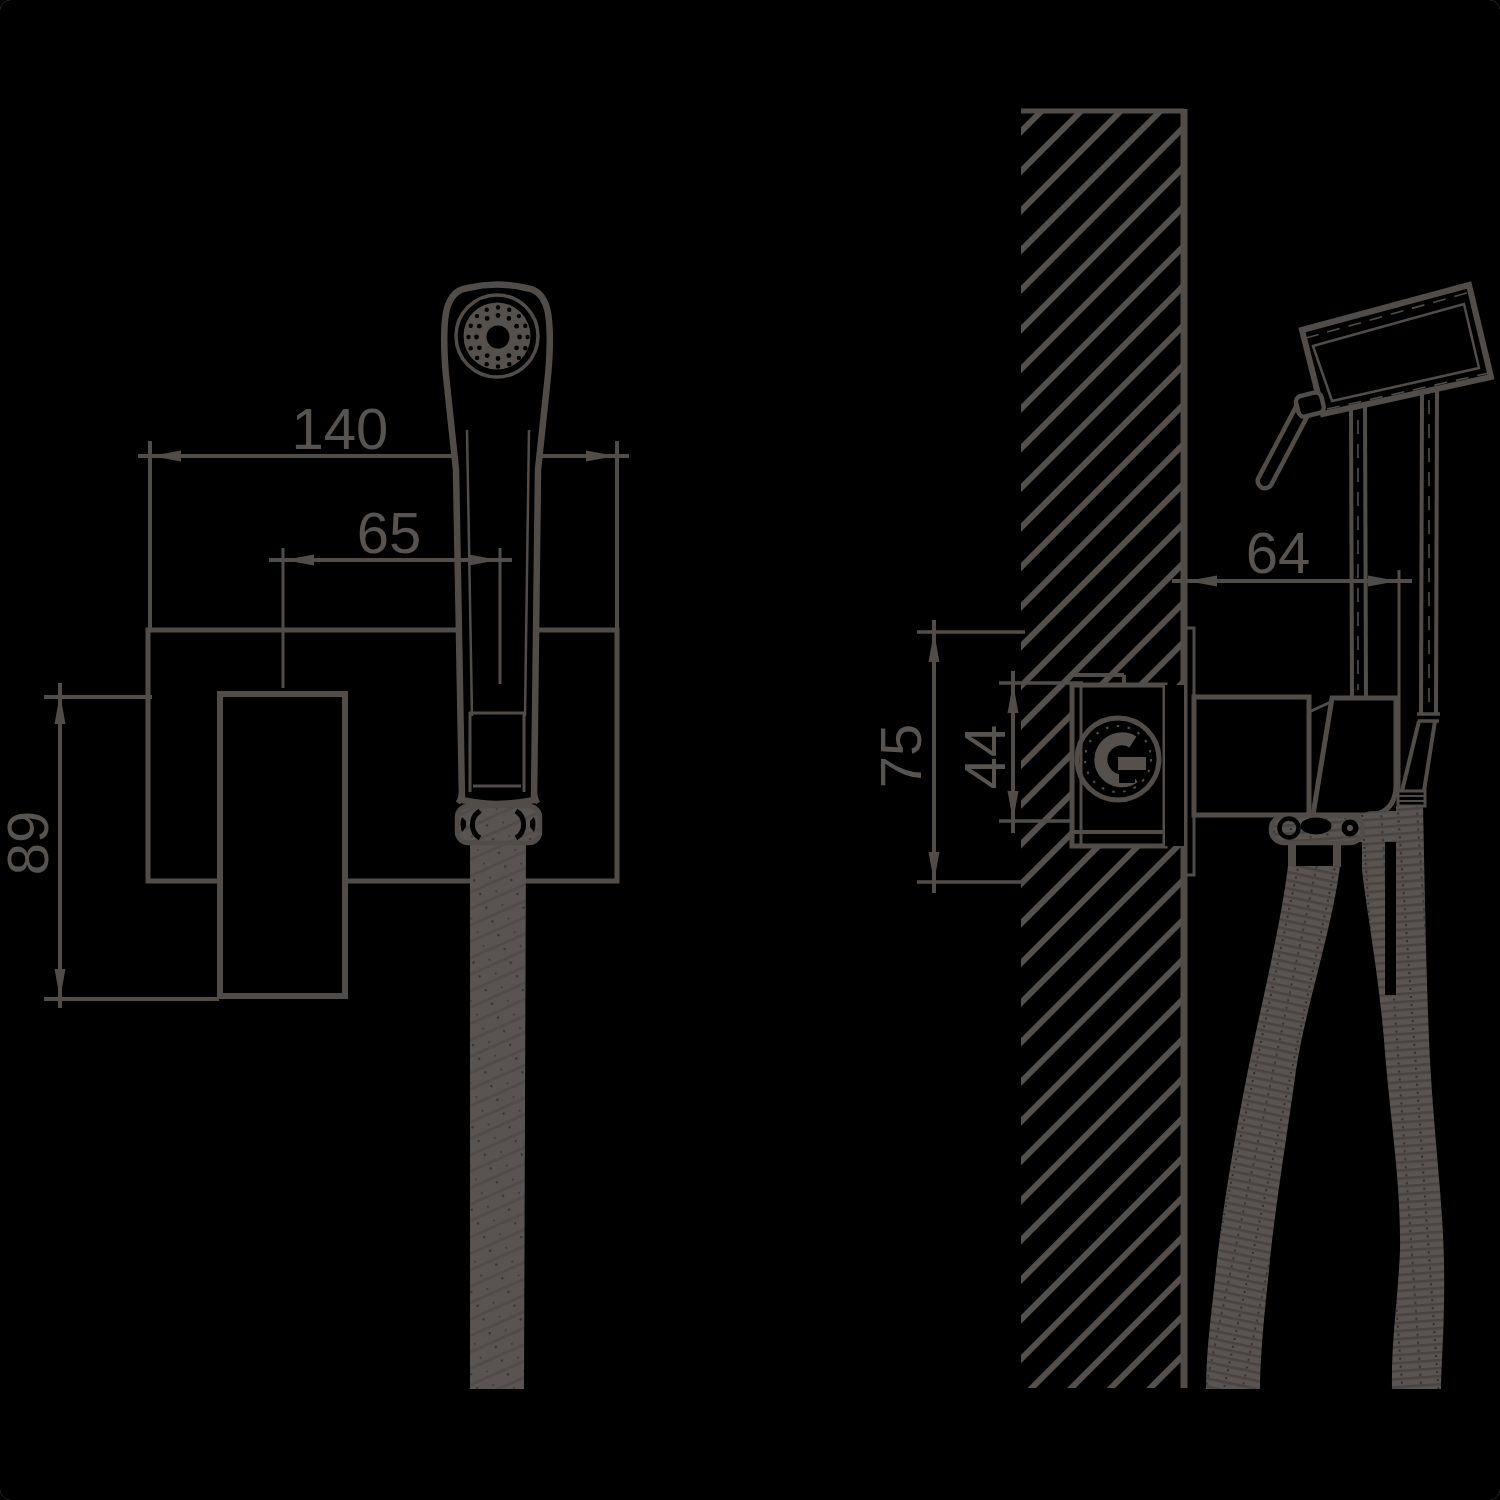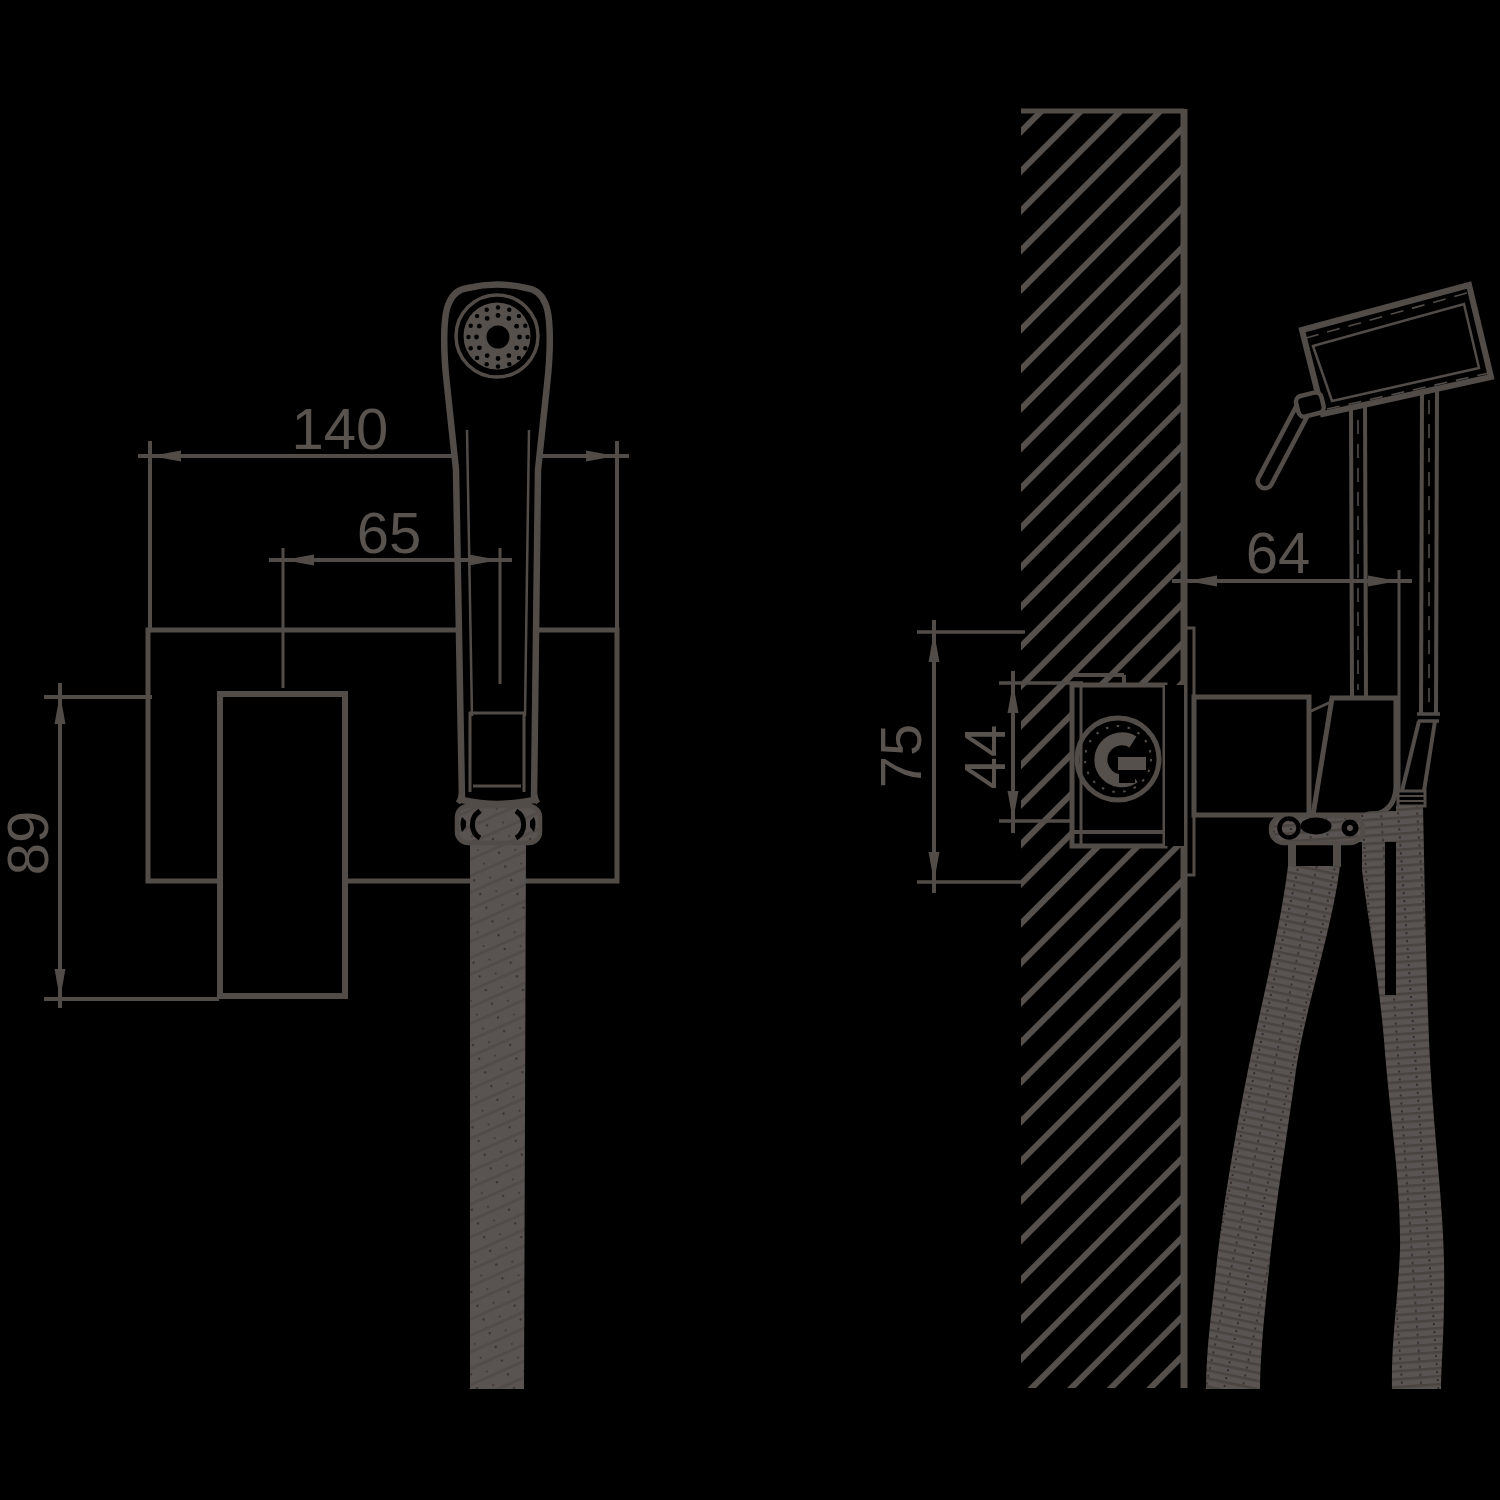--- a/index.html
+++ b/index.html
@@ -1,16 +1,16 @@
 <!DOCTYPE html>
 <html><head>
 <meta charset="utf-8">
 <style>
   html,body{margin:0;padding:0;background:#000;}
-  #c{width:1500px;height:1500px;position:relative;background:#a3a3a3;overflow:hidden;}
+  #c{width:1500px;height:1500px;position:relative;background:#a3a3a3;overflow:hidden;border-radius:11px;}
   svg{position:absolute;top:0;left:0;}
   text{font-family:"Liberation Sans", sans-serif;fill:#59534f;}
 </style>
 </head>
 <body>
 <div id="c">
 <svg width="1500" height="1500" viewBox="0 0 1500 1500">
 <defs>
   <pattern id="hatch" patternUnits="userSpaceOnUse" width="56" height="56" patternTransform="rotate(-45)">
     <rect width="56" height="56" fill="#000"></rect>

